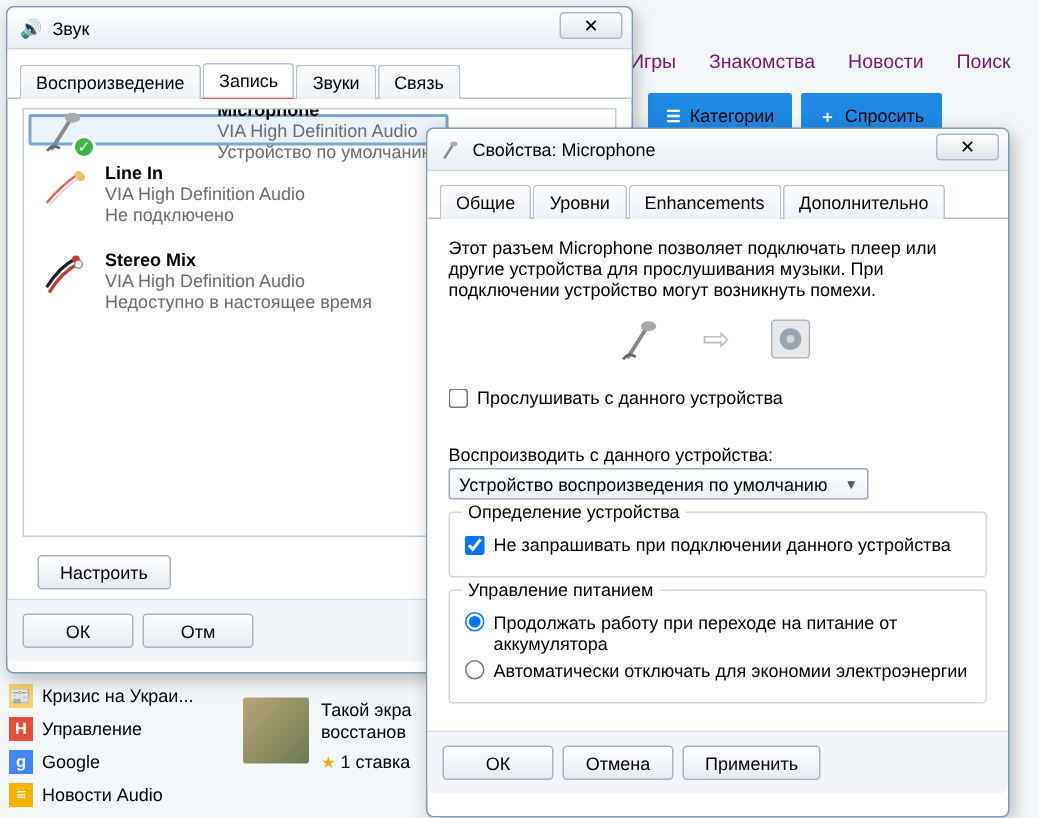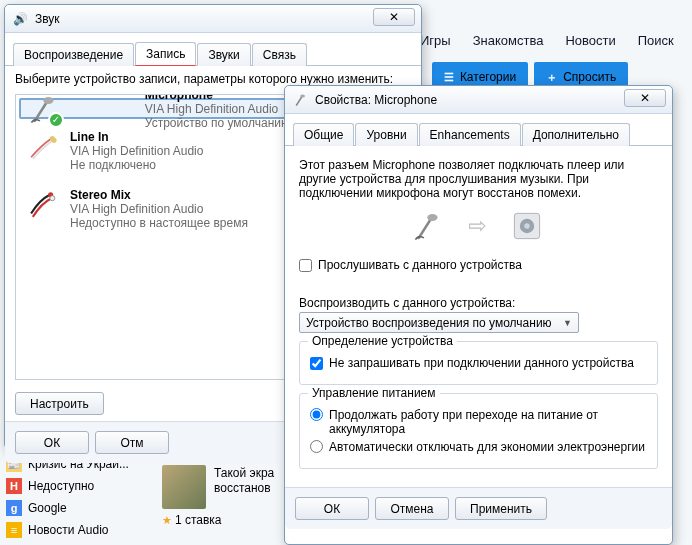--- a/index.html
+++ b/index.html
@@ -1,28 +1,28 @@
 <!DOCTYPE html>
 <html><head>
 <meta charset="utf-8">
 <style>
 *{box-sizing:border-box;margin:0;padding:0;font-family:"Segoe UI",Tahoma,sans-serif;font-size:12px;color:#000}
 body{background:#f4f7fa;width:692px;height:545px;position:relative;overflow:hidden}
 .bg-nav{position:absolute;top:28px;left:420px;width:280px;height:24px;display:flex;gap:22px;align-items:center}
-.bg-nav a{color:#0f172a;font-size:13px;cursor:pointer}
+.bg-nav a{color:#701a75;font-size:13px;cursor:pointer}
 .bg-top{position:absolute;top:62px;left:432px;width:260px;height:30px;display:flex;gap:6px}
 .bg-btn{background:#1e88e5;color:#fff;padding:7px 12px;border-radius:2px;display:flex;align-items:center;gap:6px;font-size:13px}
 .bg-btn .ic{color:#fff;font-weight:bold;font-size:11px}
 .bg-sidebar{position:absolute;left:4px;top:453px;width:140px}
 .sb-item{display:flex;align-items:center;gap:6px;padding:3px 2px;font-size:12px}
 .sb-ic{width:16px;height:16px;display:inline-flex;align-items:center;justify-content:center;font-size:11px;font-weight:bold}
 .bg-answer{position:absolute;left:162px;top:465px;width:140px}
 .avatar{width:44px;height:44px;background:linear-gradient(135deg,#b8a678,#6d7a52);border-radius:2px;float:left;margin-right:8px}
 .ans-txt{font-size:13px;color:#444}
-.star{color:#f5a623;font-size:11px;margin-top:18px;display:block}
+.star{color:#f5a623;font-size:11px;margin-top:6px;display:block}
 
 .dlg{position:absolute;background:#fff;border:1px solid #7a9ab8;border-radius:5px;box-shadow:2px 4px 12px rgba(0,0,0,.25)}
 .titlebar{height:28px;background:linear-gradient(#fdfefe,#e8eef6);border-bottom:1px solid #c6d4e3;border-radius:5px 5px 0 0;display:flex;align-items:center;padding:0 6px 0 8px;position:relative}
 .titlebar .t-ic{width:16px;height:16px;margin-right:6px;display:inline-flex;align-items:center;justify-content:center;color:#666}
 .titlebar .t-txt{font-size:12px}
 .closebtn{position:absolute;right:6px;top:3px;width:42px;height:18px;border:1px solid #a9b9cb;border-radius:3px;background:linear-gradient(#fdfdfd,#e0e6ee);display:flex;align-items:center;justify-content:center;font-size:10px;color:#5a6a7a;cursor:pointer}
 .dlg-body{padding:8px 10px;background:#fff}
 
 .tabs{display:flex;align-items:flex-end;padding:8px 16px 0 8px;border-bottom:1px solid #b7c3d1;background:#fff}
 .tab{padding:4px 10px;border:1px solid #b7c3d1;border-bottom:none;background:linear-gradient(#fdfdfd,#eef2f7);margin-right:1px;border-radius:3px 3px 0 0;cursor:pointer;font-size:12px;position:relative;top:1px}
@@ -31,21 +31,21 @@
 #sound-dlg{left:4px;top:4px;width:418px;height:445px}
 .instr{font-size:12px;padding:6px 10px 2px}
 .dev-list{border:1px solid #c5cedb;margin:6px 10px;height:286px;background:#fff;overflow:hidden}
 .dev{display:flex;padding:8px 10px;gap:10px;position:relative}
 .dev.sel{border:2px solid #79a6d2;background:#eaf2fb;margin:3px;padding:5px 7px}
 .dev-ic{width:34px;height:34px;flex:none;position:relative}
 .mic-svg{width:34px;height:34px}
 .chk-ic{position:absolute;bottom:-2px;right:-2px;width:16px;height:16px;border-radius:50%;background:#3eb34a;border:2px solid #fff;display:flex;align-items:center;justify-content:center;color:#fff;font-size:10px}
 .dev-tx .n{font-weight:bold}
 .dev-tx .d,.dev-tx .s{color:#6b6b6b}
-.btn-row{padding:6px 10px;display:flex;gap:11px}
+.btn-row{padding:6px 20px;display:flex;gap:11px}
 .btn{height:23px;padding:0 14px;border:1px solid #a7b3c2;border-radius:3px;background:linear-gradient(#fdfdfd,#e6ebf2);cursor:pointer;display:inline-flex;align-items:center;font-size:12px}
 .footer{border-top:1px solid #d2dbe6;background:#f2f5f9;padding:9px 10px;display:flex;gap:6px;border-radius:0 0 5px 5px}
 .btn.wide{min-width:74px;justify-content:center}
 
 #props-dlg{left:284px;top:85px;width:389px;height:460px}
 #props-dlg .dlg-body{padding:10px 14px}
 .para{font-size:12px;margin:2px 0 8px}
 .illus{display:flex;align-items:center;justify-content:center;gap:22px;margin:8px 0 14px}
 .arrow{color:#bdbdbd;font-size:22px}
 .spk-svg{width:36px;height:36px}
@@ -79,21 +79,21 @@
       <span>Спросить</span>
     </div>
 </div>
 <div class="bg-sidebar">
   <div class="sb-item">
       <span class="sb-ic" style="background:#f7d26b">📰</span>
       <span>Кризис на Украи...</span>
     </div>
   <div class="sb-item">
       <span class="sb-ic" style="background:#e74c3c;color:#fff">Н</span>
-      <span>Недоступно</span>
+      <span>Управление</span>
     </div>
   <div class="sb-item">
       <span class="sb-ic" style="background:#4285f4;color:#fff">g</span>
       <span>Google</span>
     </div>
   <div class="sb-item">
       <span class="sb-ic" style="background:#f4b400;color:#fff">≡</span>
       <span>Новости Audio</span>
     </div>
 </div>
@@ -110,21 +110,20 @@
     <div class="closebtn">
         <span>✕</span>
       </div>
   </div>
   <div class="tabs">
     <div class="tab">Воспроизведение</div>
     <div class="tab active">Запись</div>
     <div class="tab">Звуки</div>
     <div class="tab">Связь</div>
   </div>
-  <div class="instr">Выберите устройство записи, параметры которого нужно изменить:</div>
   <div class="dev-list">
     <div class="dev sel">
       <div class="dev-ic">
         <svg class="mic-svg" viewBox="0 0 40 40">
             <path d="M8 34 L22 12" stroke="#888" stroke-width="3" stroke-linecap="round"></path>
             <ellipse cx="24" cy="10" rx="6" ry="4" fill="#aaa"></ellipse>
             <path d="M4 36 Q8 30 14 34" stroke="#666" stroke-width="2" fill="none"></path>
           </svg>
         <span class="chk-ic">✓</span>
       </div>
@@ -189,21 +188,21 @@
         <span>✕</span>
       </div>
   </div>
   <div class="tabs">
     <div class="tab">Общие</div>
     <div class="tab">Уровни</div>
     <div class="tab">Enhancements</div>
     <div class="tab">Дополнительно</div>
   </div>
   <div class="dlg-body">
-    <p class="para">Этот разъем Microphone позволяет подключать плеер или другие устройства для прослушивания музыки. При подключении микрофона могут восстанов помехи.</p>
+    <p class="para">Этот разъем Microphone позволяет подключать плеер или другие устройства для прослушивания музыки. При подключении устройство могут возникнуть помехи.</p>
     <div class="illus">
       <svg class="mic-svg" width="38" height="38" viewBox="0 0 40 40">
           <path d="M8 34 L22 12" stroke="#888" stroke-width="3" stroke-linecap="round"></path>
           <ellipse cx="24" cy="10" rx="6" ry="4" fill="#aaa"></ellipse>
           <path d="M4 36 Q8 30 14 34" stroke="#666" stroke-width="2" fill="none"></path>
         </svg>
       <span class="arrow">⇨</span>
       <svg class="spk-svg" viewBox="0 0 40 40">
           <rect x="6" y="6" width="28" height="28" rx="3" fill="#e6e8ea" stroke="#aab"></rect>
           <circle cx="20" cy="20" r="8" fill="#9aa4ae"></circle>

